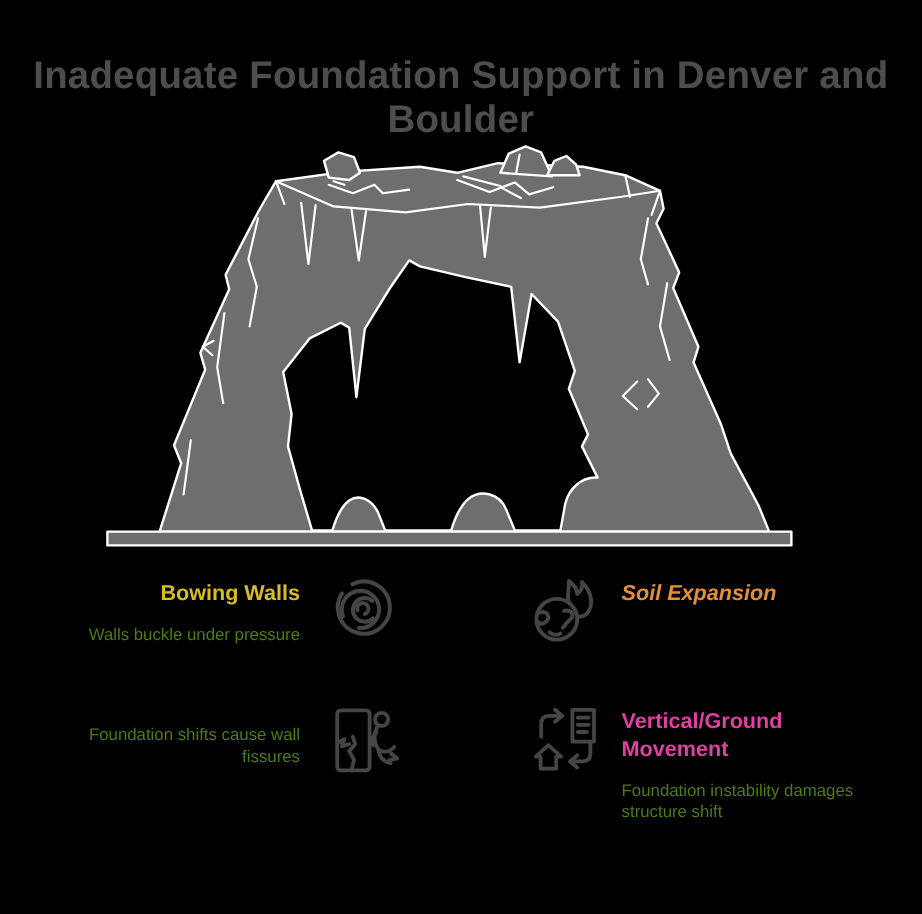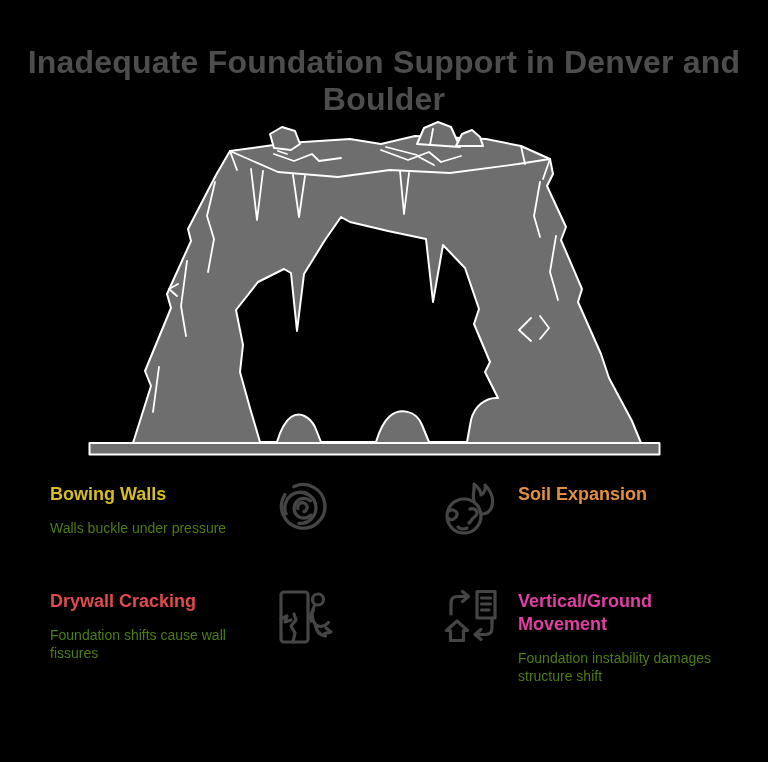--- a/index.html
+++ b/index.html
@@ -4,23 +4,23 @@
 <style>
   html,body{margin:0;padding:0;background:#000;}
   .canvas{position:relative;width:768px;height:762px;background:#000;overflow:hidden;
           font-family:"Liberation Sans", sans-serif;}
   .title{position:absolute;left:0;top:44px;width:768px;margin:0;text-align:center;
          font-size:32px;font-weight:bold;letter-spacing:.2px;}
   .rock{position:absolute;left:88px;top:120px;width:580px;height:340px;}
   .sec{position:absolute;}
   .sec h2{margin:0;font-size:18px;font-weight:bold;line-height:23px;}
   .sec p{margin:13px 0 0 0;font-size:14px;line-height:18px;color:#4d7c0f;}
-  .sec.right{}
+  .sec.right{text-align:right;}
   .s1{left:50px;top:483px;width:200px;}
-  .s2{left:518px;top:483px;width:200px;}
+  .s2{left:518px;top:483px;width:200px;font-style:italic;}
   .s3{left:50px;top:590px;width:200px;}
   .s4{left:518px;top:590px;width:212px;}
   .s4 h2{max-width:170px;}
   .icon{position:absolute;}
   .icon svg{display:block;}
   .i1{left:272px;top:479px;}
   .i2{left:441px;top:480px;}
   .i3{left:277px;top:588px;}
   .i4{left:444px;top:589px;}
   .ic{stroke:#454545;fill:none;stroke-width:3.2;stroke-linecap:round;stroke-linejoin:round;}
@@ -93,21 +93,20 @@
         <path d="M 29,29 C 33,28 36.5,30 36,33.5 C 35.5,37 31,37.5 30,41 L 28,43"></path>
         <path d="M 17,47 C 19,49 23,49.5 26,48"></path>
       </g>
     </svg>
   </div>
   <section class="sec s2">
     <h2 style="color: rgb(226, 143, 61);">Soil Expansion</h2>
   </section>
 
   <section class="sec s3 right">
-    <h2 style="color: rgb(225, 75, 75);">Drywall Cracking</h2>
     <p>Foundation shifts cause wall fissures</p>
   </section>
   <div class="icon i3">
     <svg width="57" height="58" viewBox="0 0 57 58">
       <g class="ic">
         <rect x="4" y="4" width="27" height="50" rx="3"></rect>
         <path d="M 4,31 L 10,28 L 8,34 L 14,32"></path>
         <path d="M 16,54 L 18,45 L 14,38 L 19,32 L 17,26"></path>
         <circle cx="41" cy="11.5" r="5.5"></circle>
         <path d="M 37.5,17.5 C 34,24 34.5,31 38.5,37"></path>

